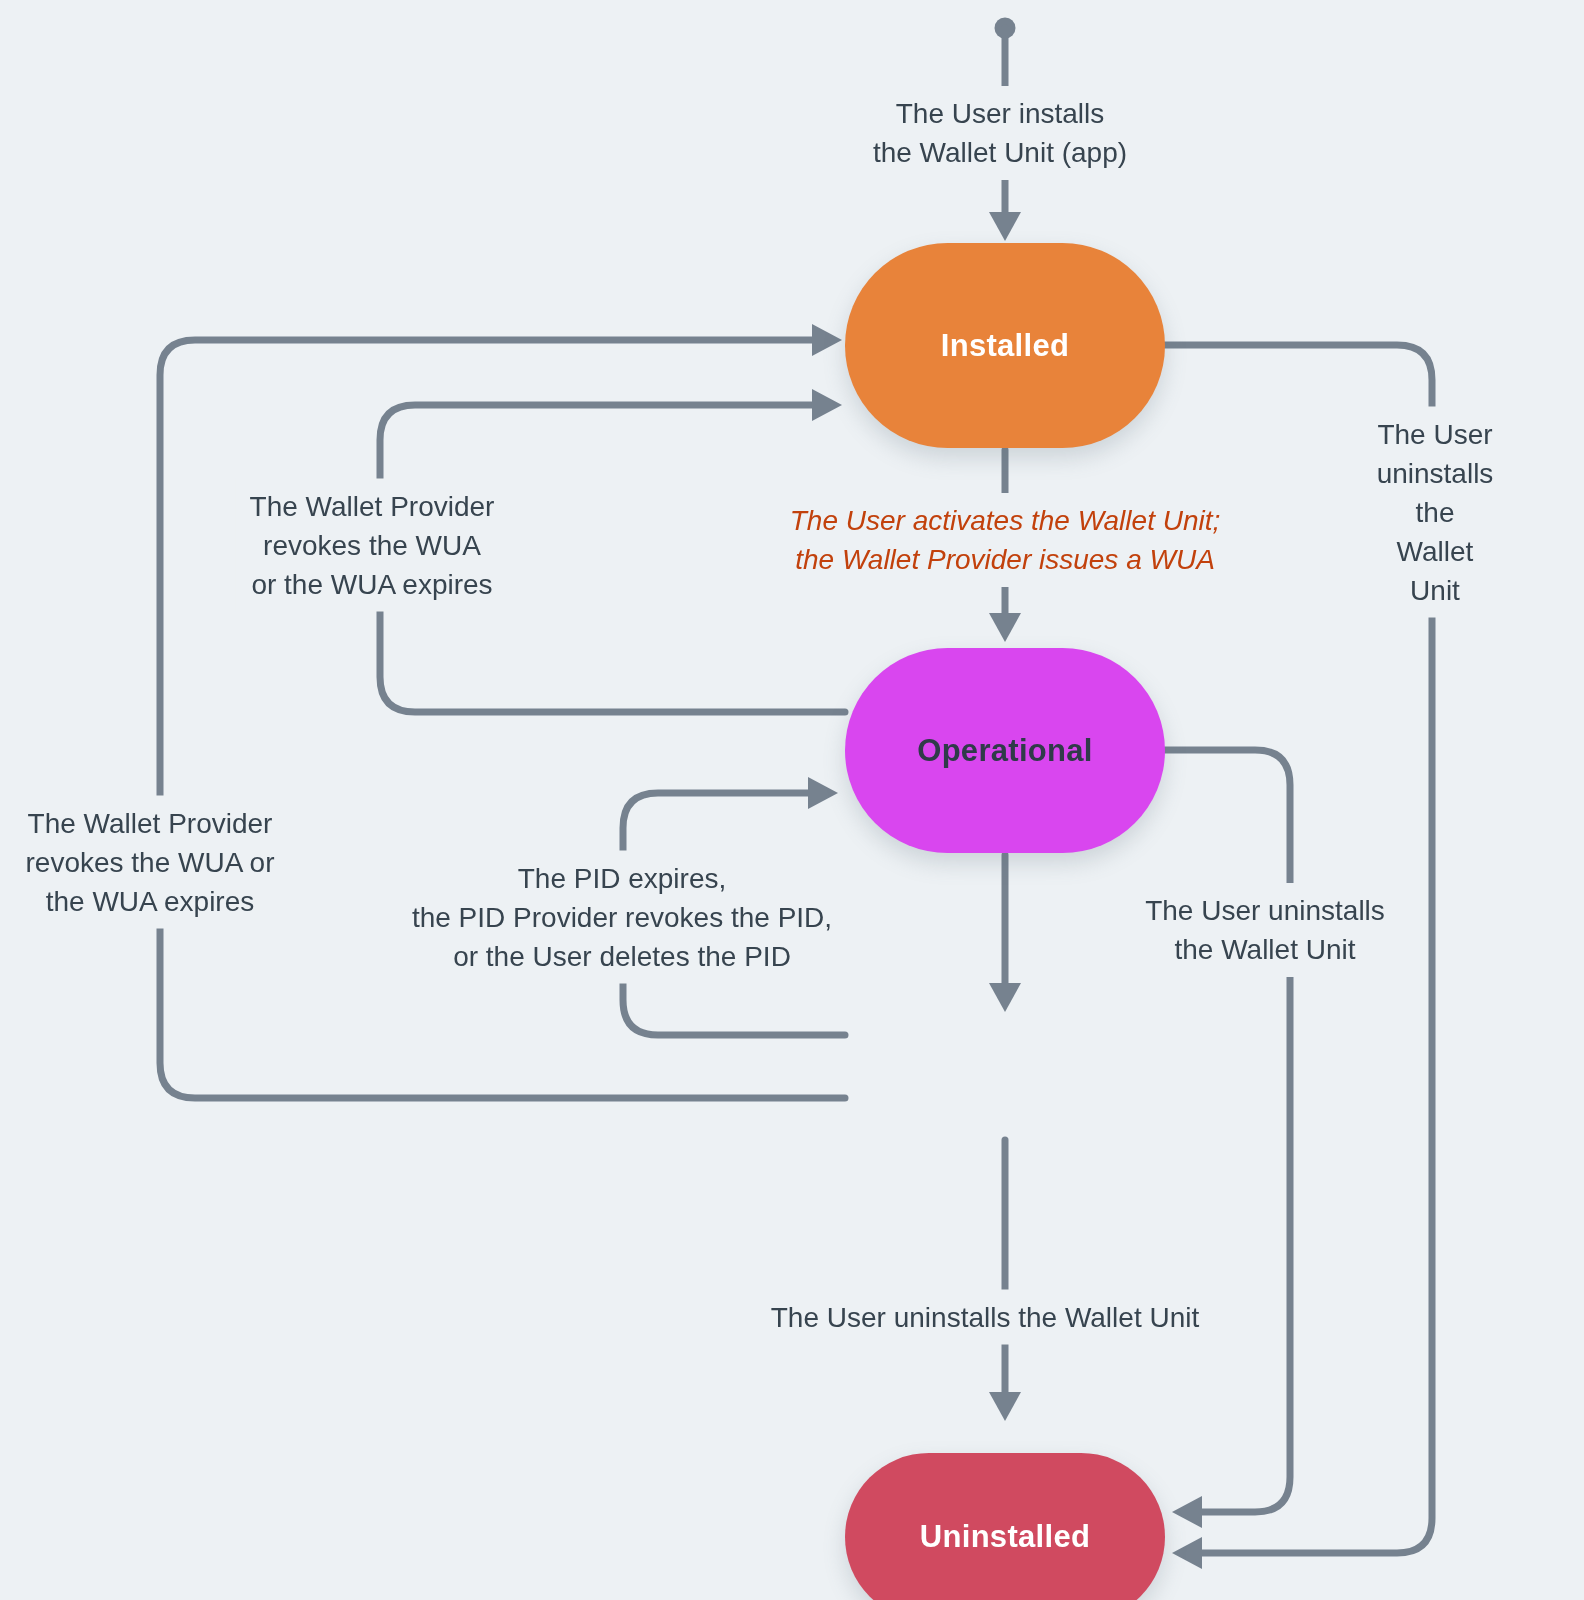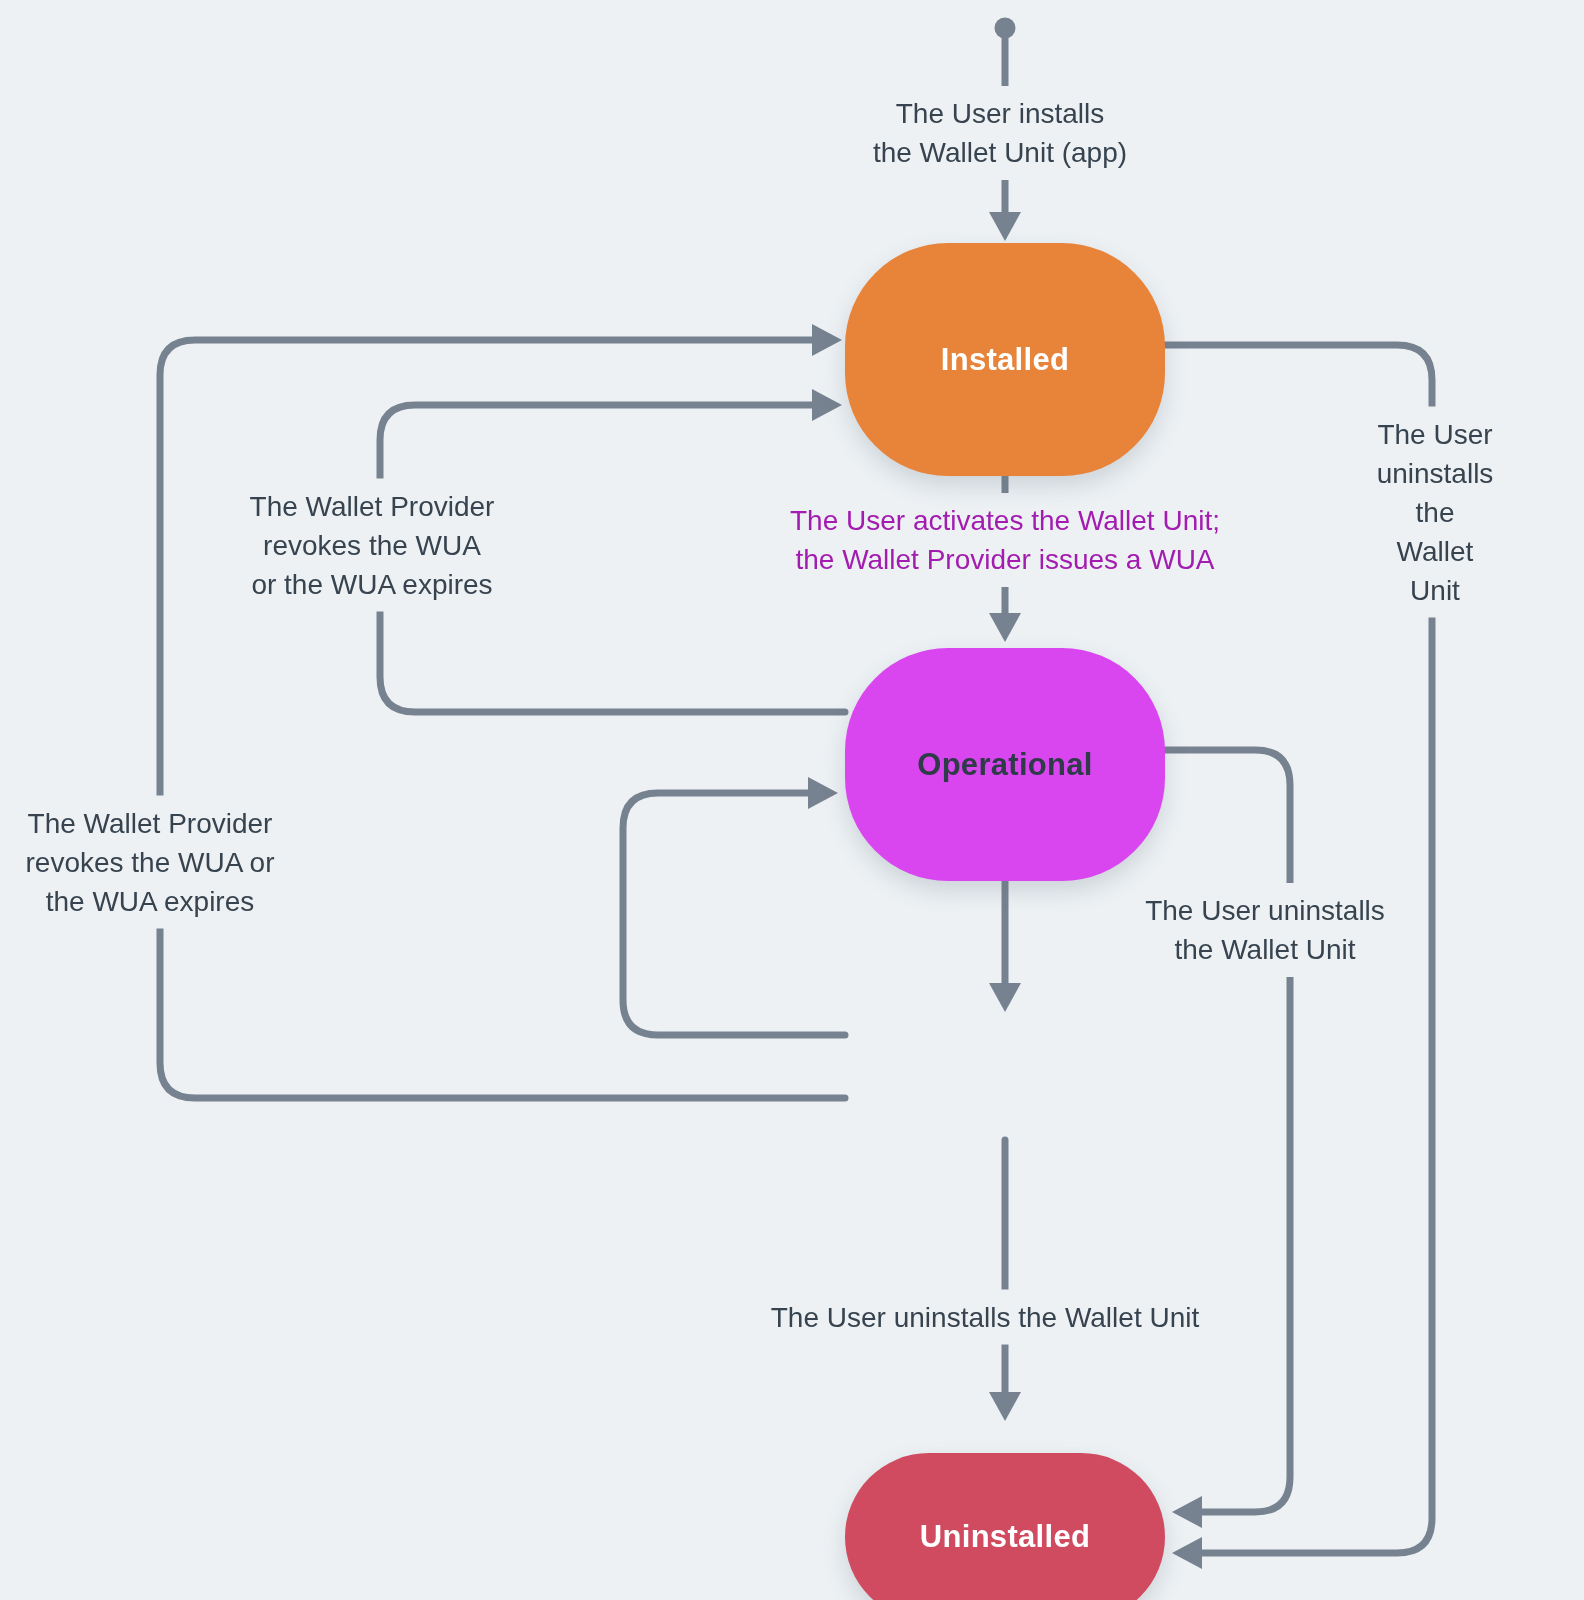--- a/index.html
+++ b/index.html
@@ -35,21 +35,21 @@
     display: flex;
     align-items: center;
     justify-content: center;
     box-shadow: 0 10px 22px rgba(90, 108, 125, 0.22);
   }
   .state .state-label {
     font-size: 31px;
     font-weight: bold;
     letter-spacing: 0.3px;
   }
-  .pill-lg  { left: 845px; width: 320px; height: 233px; border-radius: 103px; }
+  .pill-lg  { left: 845px; width: 320px; height: 205px; border-radius: 103px; }
   #state-installed   { top: 243px; }
   #state-operational { top: 648px; }
   #state-valid       { left: 845px; top: 1015px; width: 320px; height: 122px; border-radius: 61px; }
   #state-uninstalled { left: 845px; top: 1453px; width: 320px; height: 168px; border-radius: 84px; }
 
   #lbl-install        { left: 1000px; top: 133px; }
   #lbl-activate       { left: 1005px; top: 540px; }
   #lbl-wua-inner      { left: 372px;  top: 545px; }
   #lbl-wua-outer      { left: 150px;  top: 862px; }
   #lbl-pid-expires    { left: 622px;  top: 917px; }
@@ -91,31 +91,34 @@
     <path d="M 1165 750 L 1255 750 Q 1290 750 1290 785 L 1290 1477 Q 1290 1512 1255 1512 L 1200 1512" stroke="#76828F"></path>
     <polygon points="1202,1496 1202,1528 1172,1512" stroke="none" fill="#76828F"></polygon>
 
     <path d="M 1165 345 L 1397 345 Q 1432 345 1432 380 L 1432 1518 Q 1432 1553 1397 1553 L 1200 1553" stroke="#76828F"></path>
     <polygon points="1202,1537 1202,1569 1172,1553" stroke="none" fill="#76828F"></polygon>
   </svg>
 
   <div class="lbl" id="lbl-install" style="background: rgb(237, 241, 244); color: rgb(55, 68, 79);">The User installs
 the Wallet Unit (app)</div>
 
-  <div class="lbl" id="lbl-activate" style="background: rgb(237, 241, 244); color: #a21caf;">The User activates the Wallet Unit;
+  <div class="lbl" id="lbl-activate" style="background: rgb(237, 241, 244); color: #c2410c; font-style: italic;">The User activates the Wallet Unit;
 the Wallet Provider issues a WUA</div>
 
   <div class="lbl" id="lbl-wua-inner" style="background: rgb(237, 241, 244); color: rgb(55, 68, 79);">The Wallet Provider
 revokes the WUA
 or the WUA expires</div>
 
   <div class="lbl" id="lbl-wua-outer" style="background: rgb(237, 241, 244); color: rgb(55, 68, 79);">The Wallet Provider
 revokes the WUA or
 the WUA expires</div>
 
+  <div class="lbl" id="lbl-pid-expires" style="background: rgb(237, 241, 244); color: rgb(55, 68, 79);">The PID expires,
+the PID Provider revokes the PID,
+or the User deletes the PID</div>
 
 
   <div class="lbl" id="lbl-uninst-mid" style="background: rgb(237, 241, 244); color: rgb(55, 68, 79);">The User uninstalls
 the Wallet Unit</div>
 
   <div class="lbl" id="lbl-uninst-right" style="background: rgb(237, 241, 244); color: rgb(55, 68, 79);">The User uninstalls
 the Wallet Unit</div>
 
   <div class="lbl" id="lbl-uninst-bottom" style="background: rgb(237, 241, 244); color: rgb(55, 68, 79);">The User uninstalls the Wallet Unit</div>
 

